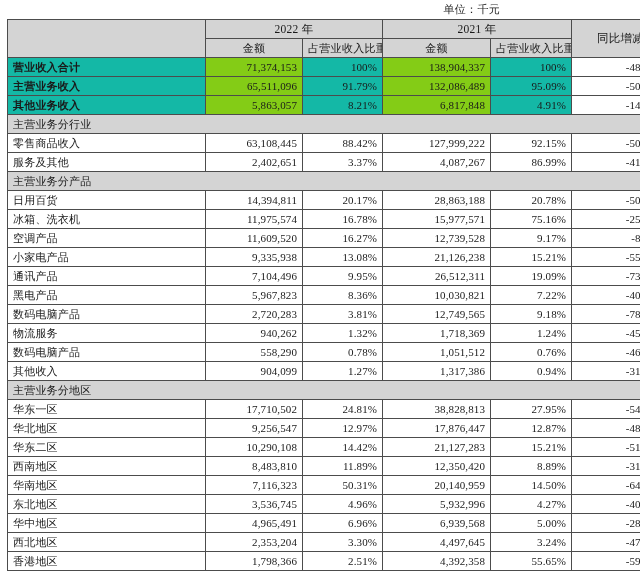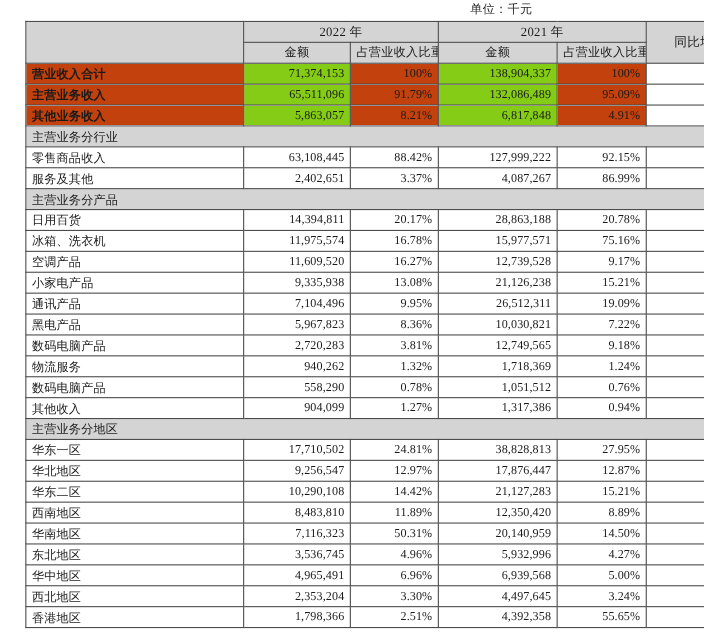--- a/index.html
+++ b/index.html
@@ -13,21 +13,21 @@
     font-family: "Liberation Serif", "DejaVu Serif", serif;
     color: #1a1a1a;
     overflow: hidden;
   }
 
   .page {
     position: relative;
     width: 508px;
     height: 576px;
     box-sizing: border-box;
-    padding: 0 23px;
+    padding: 0 7px;
   }
 
   .unit-line {
     text-align: right;
     font-size: 11px;
     line-height: 14px;
     padding-top: 2px;
     padding-right: 1px;
     letter-spacing: 0.3px;
     color: #1f1f1f;
@@ -89,21 +89,21 @@
     text-align: left;
     letter-spacing: 0.2px;
   }
   td.num {
     text-align: right;
     font-variant-numeric: tabular-nums;
     letter-spacing: 0.1px;
   }
 
   tr.summary td {
-    background: #c2410c;
+    background: #14b8a6;
   }
   tr.summary td.num.amt {
     background: #84cc16;
   }
   tr.summary td.lbl {
     font-weight: bold;
   }
   tr.summary td.num.yoy {
     background: #ffffff;
   }

